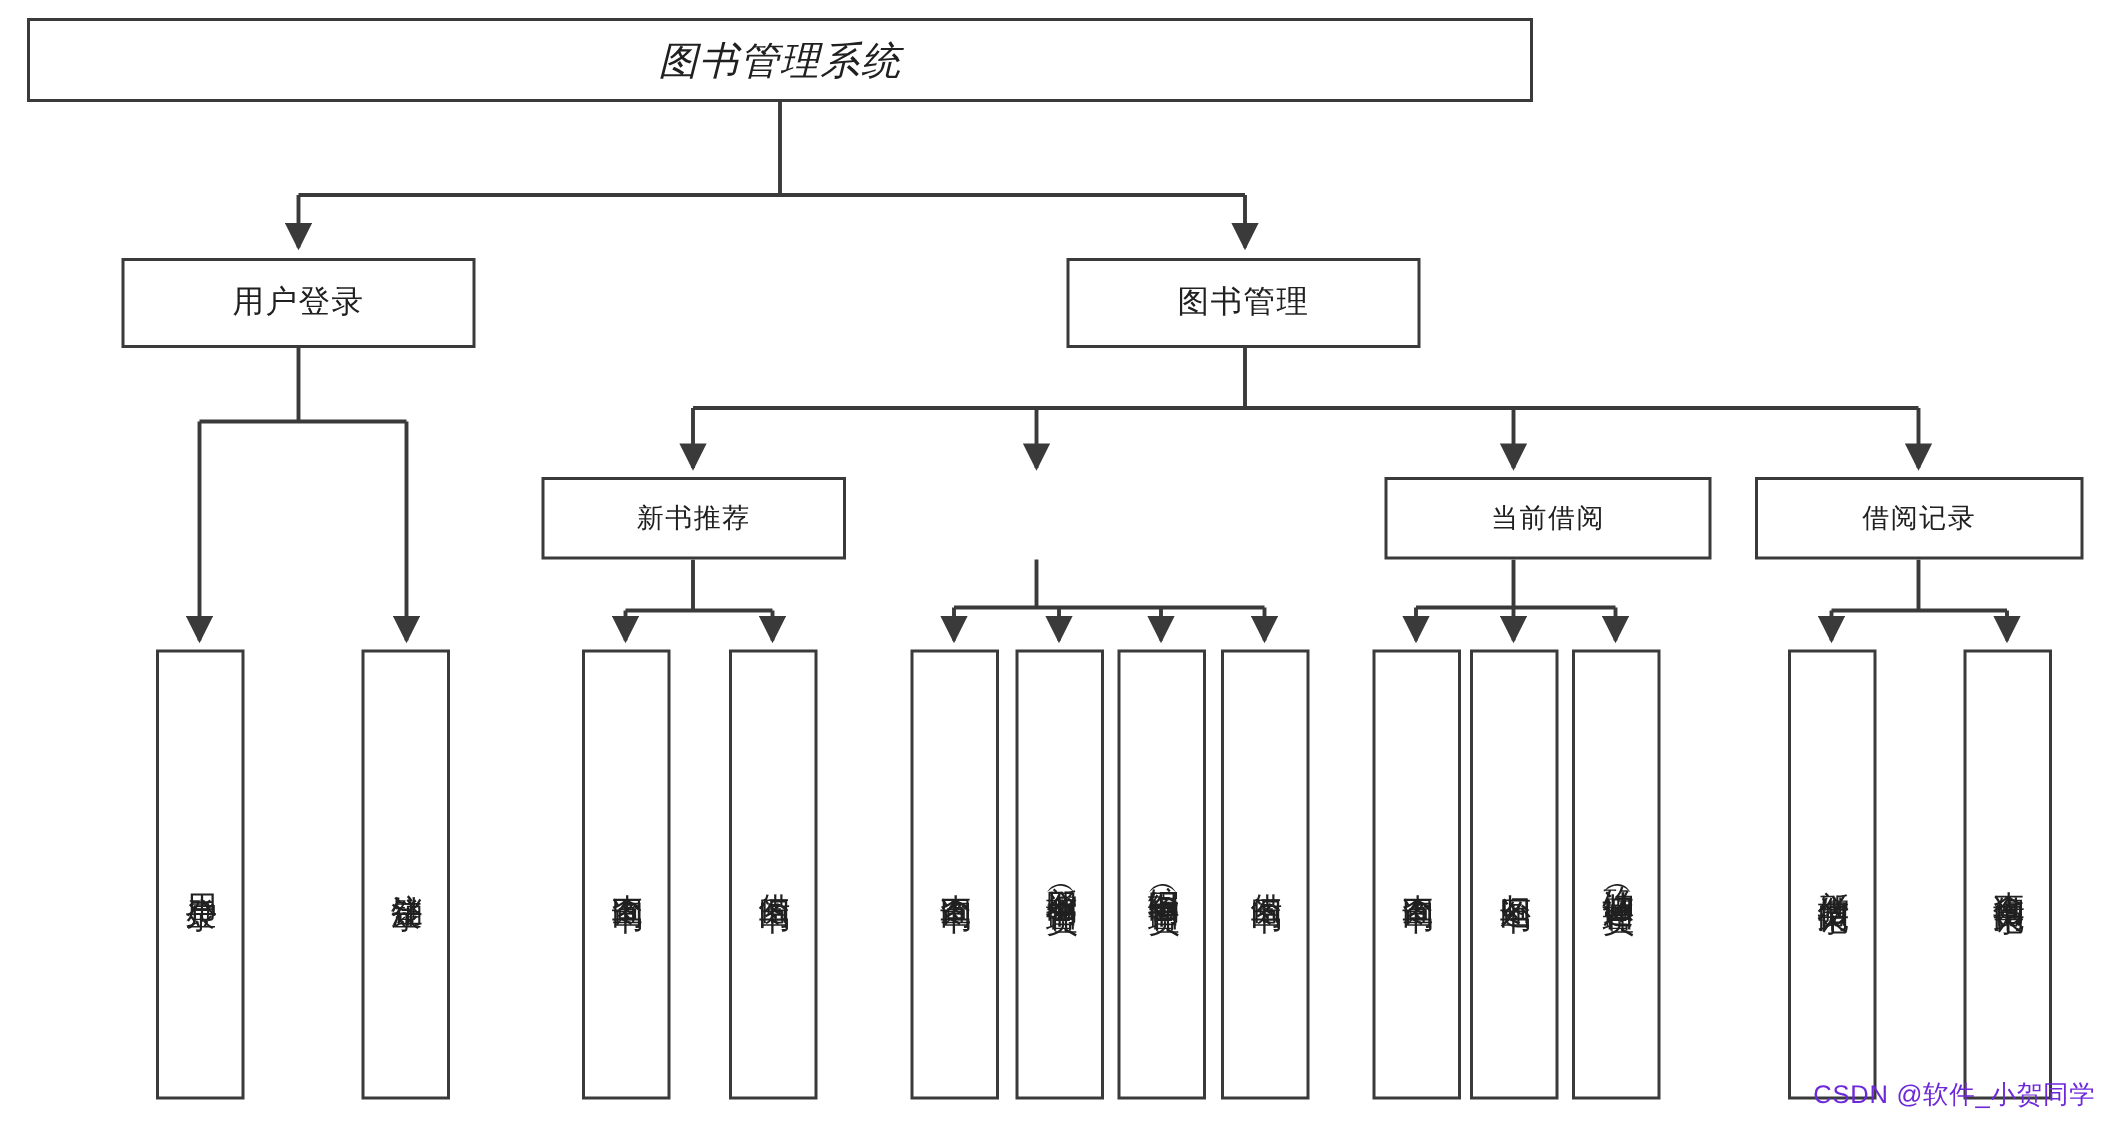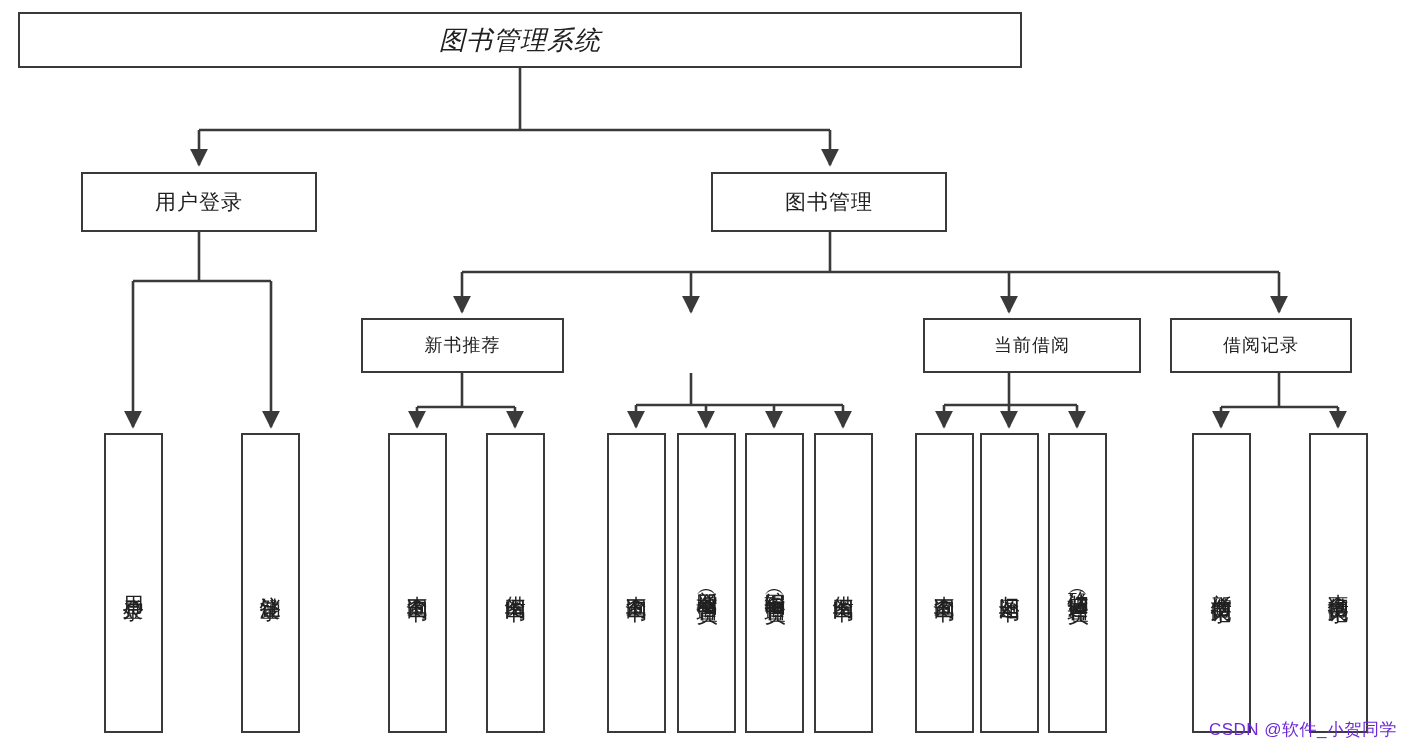--- a/index.html
+++ b/index.html
@@ -146,21 +146,21 @@
   <div class="node lvl2" style="left:711px; top:172px; width:236px; height:60px;">
     <span class="cap">图书管理</span>
   </div>
 
   <div class="node lvl3" style="left:361px; top:318px; width:203px; height:55px;">
     <span class="cap">新书推荐</span>
   </div>
   <div class="node lvl3" style="left:908px; top:318px; width:218px; height:55px;margin-left:15px;">
     <span class="cap">当前借阅</span>
   </div>
-  <div class="node lvl3" style="left:1170px; top:318px; width:182px; height:55px;">
+  <div class="node lvl3" style="left:1170px; top:318px; width:219px; height:55px;">
     <span class="cap">借阅记录</span>
   </div>
 
   <div class="leaf" style="left:104px; top:433px; width:59px; height:300px;">
     <span class="vcap">用户登录</span>
   </div>
   <div class="leaf" style="left:241px; top:433px; width:59px; height:300px;">
     <span class="vcap">注销登录</span>
   </div>
 

